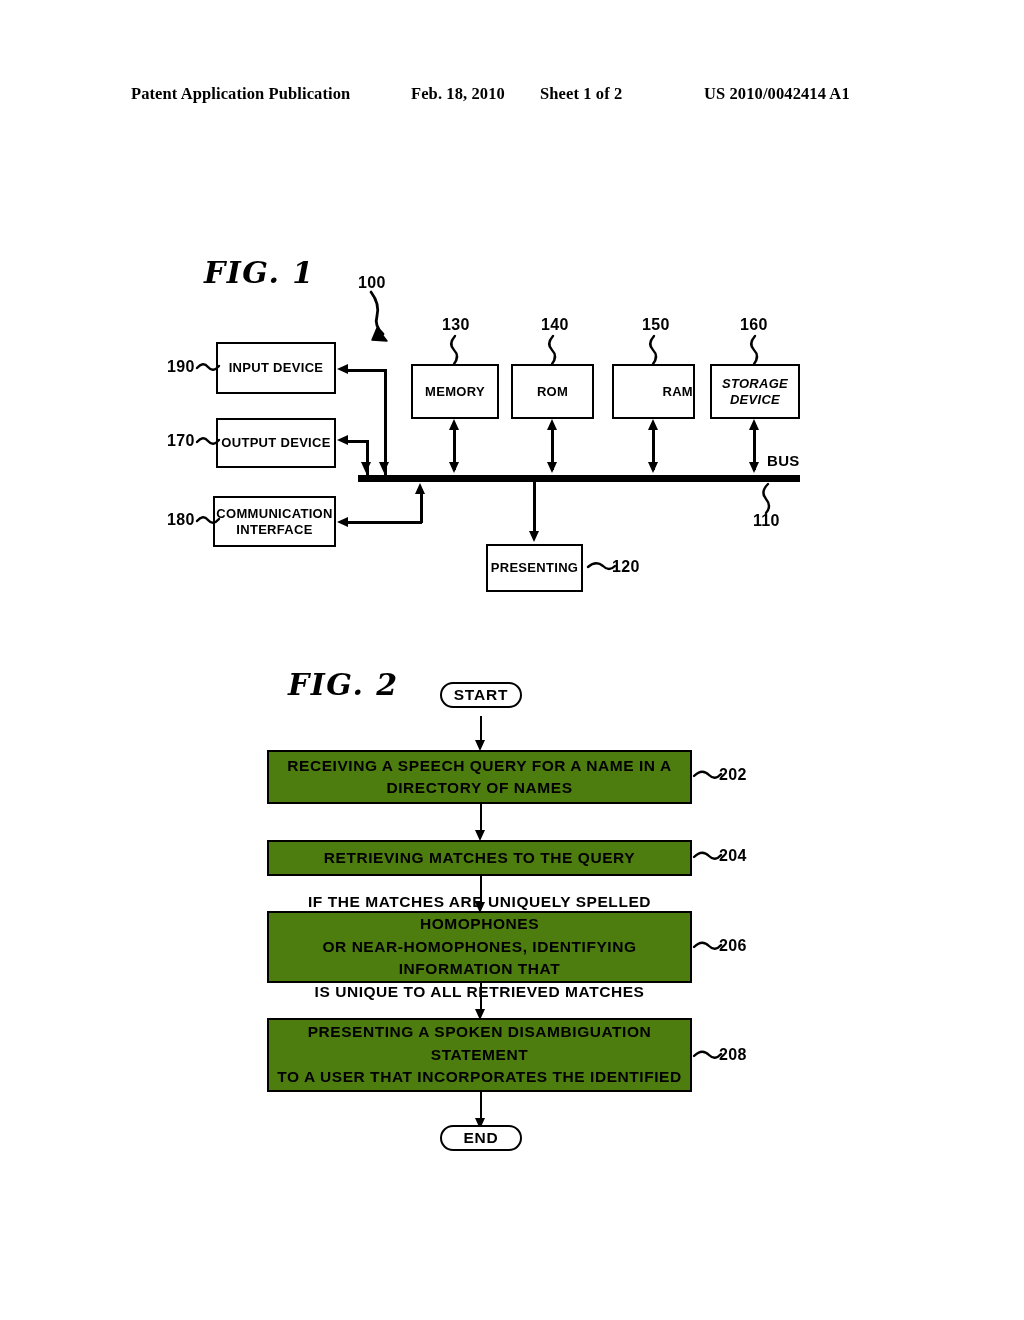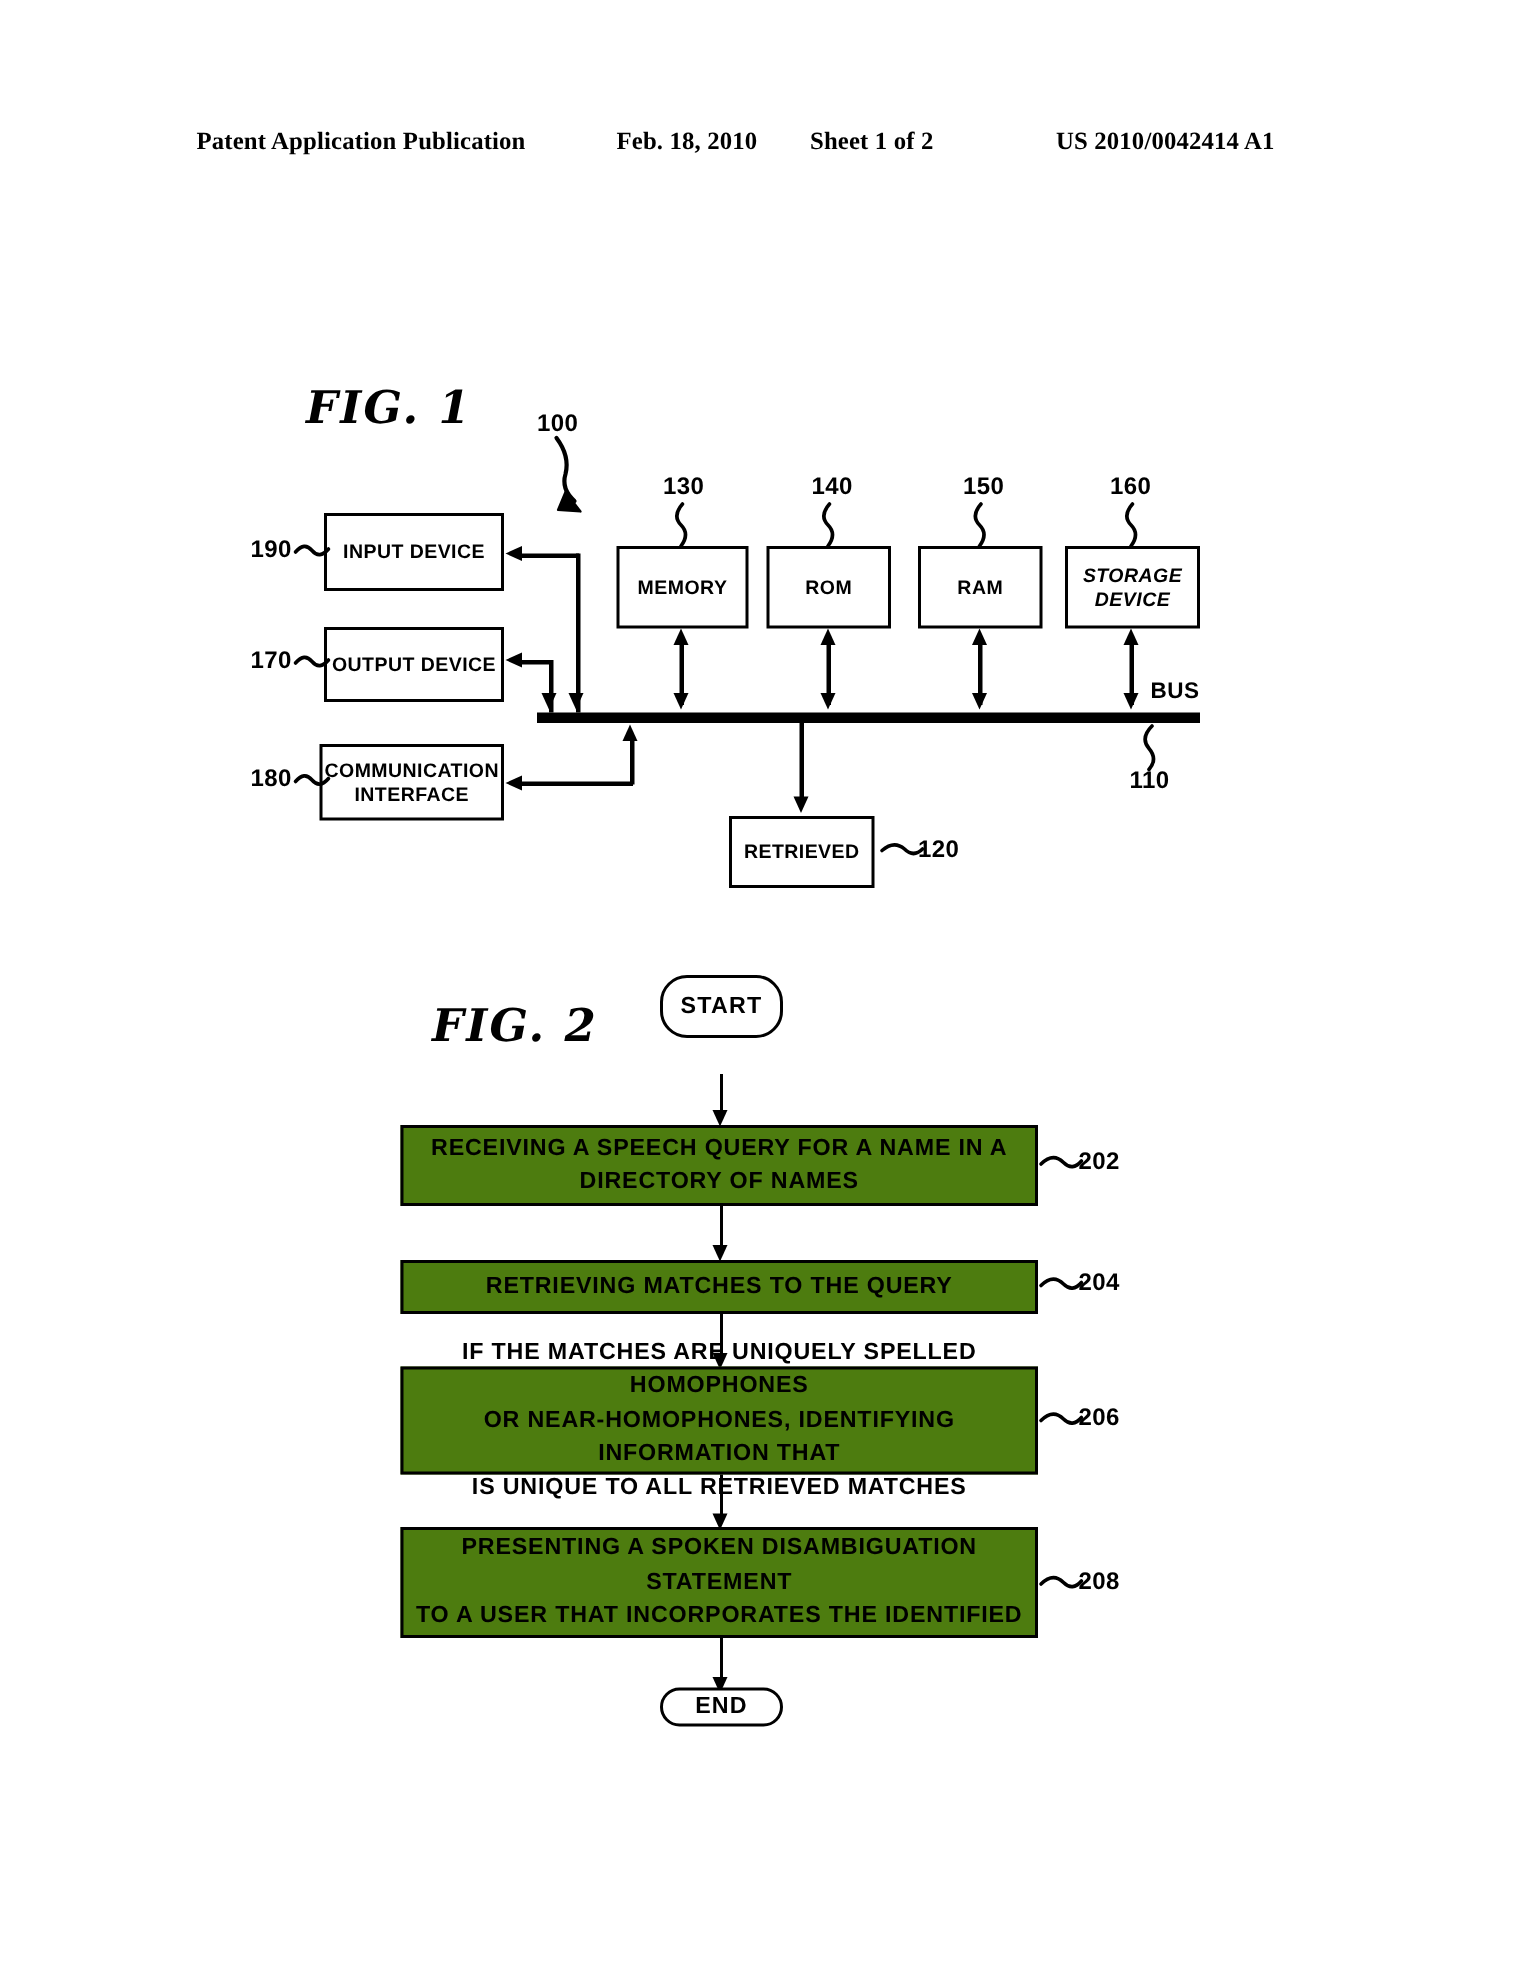--- a/index.html
+++ b/index.html
@@ -186,35 +186,35 @@
 <div class="box f1box" style="left:411px; top:364px; width:88px; height:55px;">
   <span>MEMORY</span>
 </div>
 <div class="refnum" style="left:442px; top:316px;">130</div>
 
 <div class="box f1box" style="left:511px; top:364px; width:83px; height:55px;">
   <span>ROM</span>
 </div>
 <div class="refnum" style="left:541px; top:316px;">140</div>
 
-<div class="box f1box" style="left:612px; top:364px; width:83px; height:55px;">
+<div class="box f1box" style="left:612px; top:364px; width:83px; height:55px;justify-content:flex-end;">
   <span>RAM</span>
 </div>
 <div class="refnum" style="left:642px; top:316px;">150</div>
 
 <div class="box f1box" style="left:710px; top:364px; width:90px; height:55px;font-style:italic;">
   <div>
     <span>STORAGE</span>
     <span>DEVICE</span>
   </div>
 </div>
 <div class="refnum" style="left:740px; top:316px;">160</div>
 
 <div class="box f1box" style="left:486px; top:544px; width:97px; height:48px;">
-  <span>RETRIEVED</span>
+  <span>PRESENTING</span>
 </div>
 <div class="refnum" style="left:612px; top:558px;">120</div>
 
 <div id="bus-bar"></div>
 <div class="label-plain" style="left:767px; top:452px;">BUS</div>
 <div class="refnum" style="left:753px; top:512px;">110</div>
 
 <div class="vline" style="left:384px; top:369px; height:106px;"></div>
 <div class="hline" style="left:348px; top:369px; width:38px;"></div>
 <div class="arr arr-left" style="left:337px; top:363.5px;"></div>
@@ -245,21 +245,21 @@
 
 <div class="vline" style="left:753px; top:426px; height:44px;"></div>
 <div class="arr arr-up" style="left:748.5px; top:419px;"></div>
 <div class="arr arr-down" style="left:748.5px; top:462px;"></div>
 
 <div class="vline" style="left:533px; top:482px; height:50px;"></div>
 <div class="arr arr-down" style="left:528.5px; top:531px;"></div>
 
 <div class="fig-title" id="fig2-title">FIG. 2</div>
 
-<div class="term" style="left:440px; top:650px; width:82px; height:42px;">
+<div class="term" style="left:440px; top:682px; width:82px; height:26px;">
   <span>START</span>
 </div>
 
 <div class="vline" style="left:479.5px; top:716px; height:26px;"></div>
 <div class="arr arr-down" style="left:475px; top:740px;"></div>
 
 <div class="fbox" style="left:267px; top:750px; width:425px; height:54px;">
   <div>
     <span>RECEIVING A SPEECH QUERY FOR A NAME IN A</span>
     <span>DIRECTORY OF NAMES</span>

